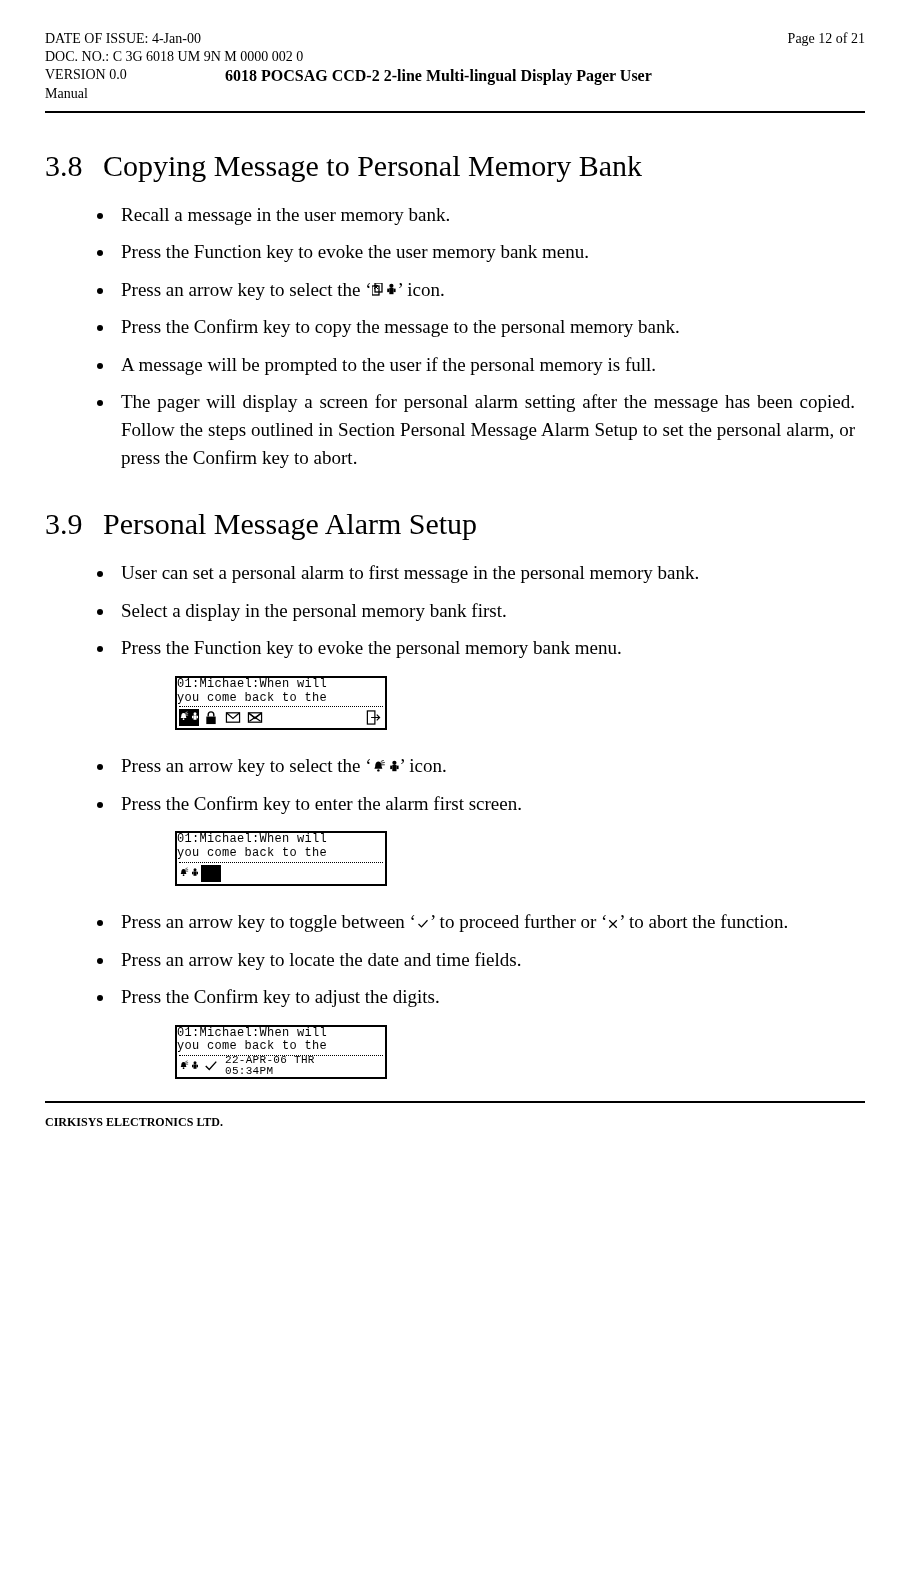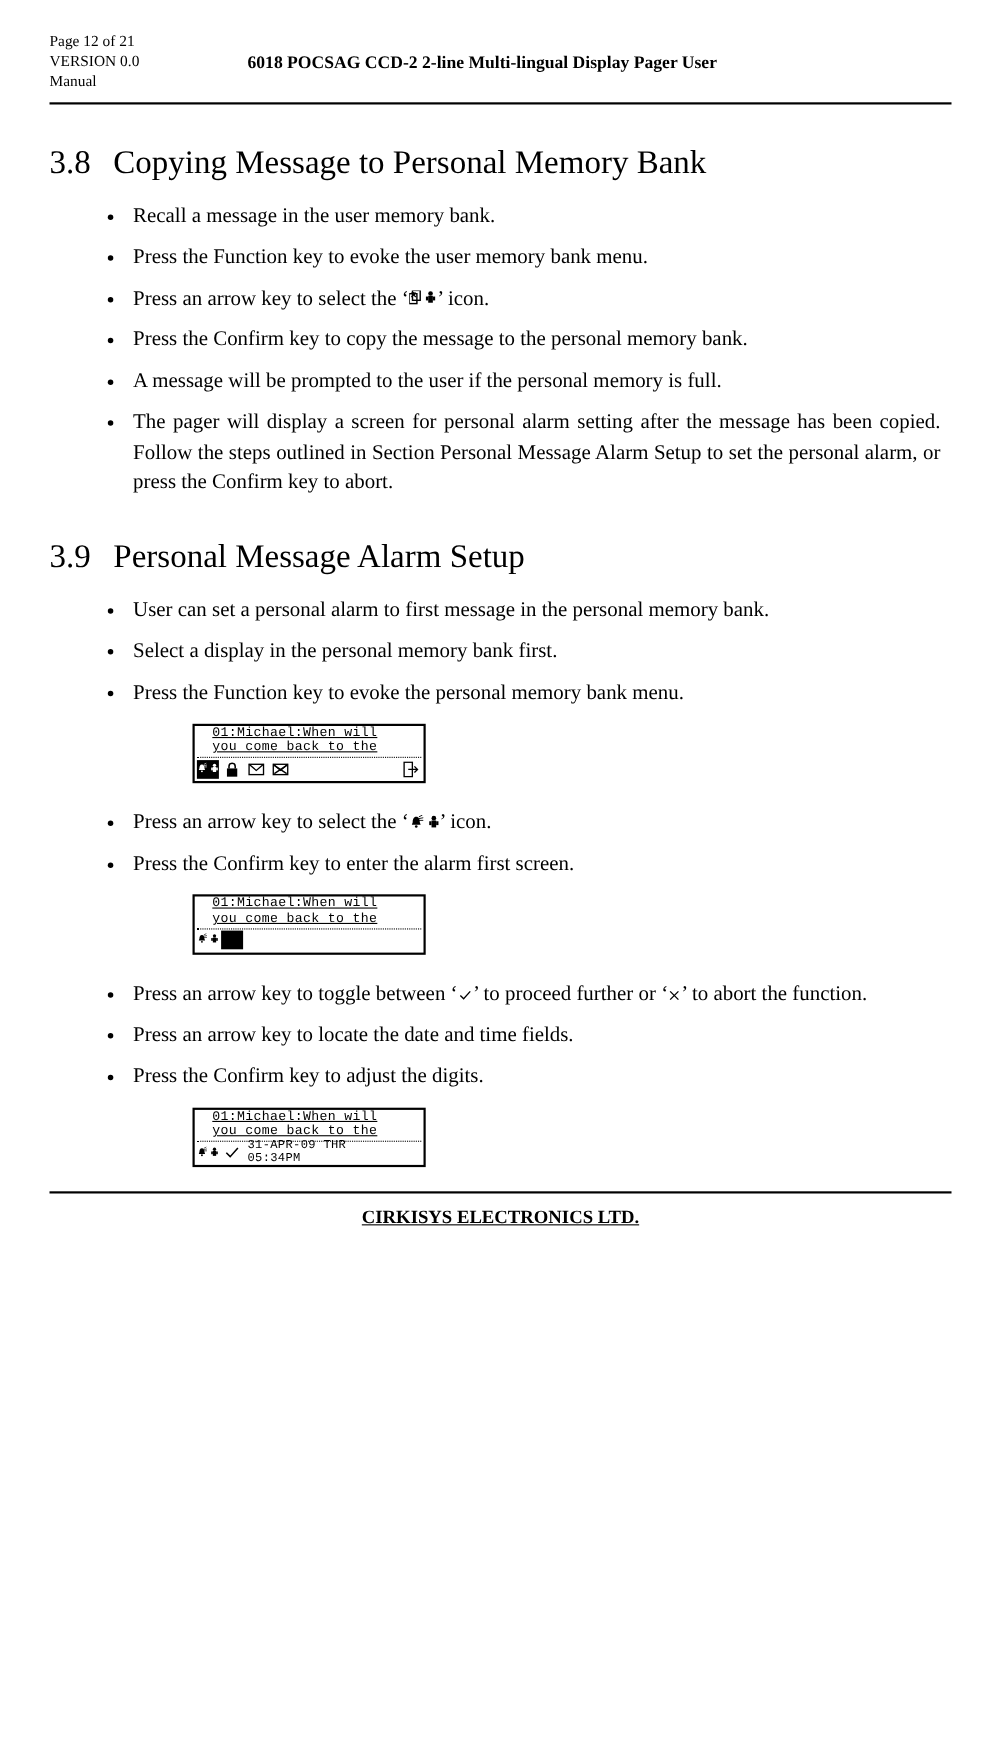--- a/index.html
+++ b/index.html
@@ -66,24 +66,23 @@
   }
   .lcd {
     border: 2px solid #000;
     width: 208px;
     background: #fff;
     font-family: "Courier New", monospace;
     font-size: 12px;
     letter-spacing: 0.3px;
   }
   .lcd .line {
-    padding: 0 16px;
+    padding: 0 0;
     white-space: pre;
     line-height: 1.15;
-    text-decoration: underline;
   }
   .lcd .dotted {
     border-top: 1px dotted #000;
     margin: 1px 2px 0 2px;
   }
   .lcd .iconrow {
     display: flex;
     align-items: center;
     gap: 2px;
     padding: 1px 2px 2px 2px;
@@ -102,25 +101,24 @@
     fill: #fff;
   }
   .lcd .iconcell svg { display:block; }
   .lcd .spacer { flex: 1; }
   .lcd .textcol {
     font-size: 11px;
     line-height: 1.05;
     padding-left: 2px;
   }
   .footer {
-    text-align: center;
+    text-align: left;
     font-weight: bold;
-    font-size: 17px;
+    font-size: 12px;
     margin-top: 12px;
-    text-decoration: underline;
   }
 </style>
 </head>
 <body>
 
 <svg width="0" height="0" style="position:absolute">
   <defs>
     <g id="ico-person">
       <circle cx="12" cy="4" r="3"></circle>
       <rect x="9" y="7" width="6" height="9"></rect>
@@ -178,20 +176,24 @@
           <use href="#ico-bell"></use>
         </g>
       <g transform="translate(14,0) scale(0.7)">
           <use href="#ico-person"></use>
         </g>
     </g>
   </defs>
 </svg>
 
 <div class="header">
+  <div class="header-left">
+    <div>DATE OF ISSUE: 4-Jan-00</div>
+    <div>DOC. NO.: C 3G 6018 UM 9N M 0000 002 0</div>
+  </div>
   <div class="header-right">
     <div>Page 12 of 21</div>
   </div>
 </div>
 <div class="header">
   <div class="header-left" style="width:180px">
     <div>VERSION 0.0</div>
     <div>Manual</div>
   </div>
   <div class="header-center" style="flex:1">6018 POCSAG CCD-2 2-line Multi-lingual Display Pager User</div>
@@ -313,21 +315,21 @@
           <svg width="20" height="15" viewBox="0 0 28 16" fill="#000" style="color:#000">
             <use href="#ico-bellperson"></use>
           </svg>
         </span>
       <span class="iconcell">
           <svg width="14" height="14" viewBox="0 0 16 16" style="color:#000">
             <use href="#ico-check"></use>
           </svg>
         </span>
       <div class="textcol">
-        <div>  31-APR-09 THR</div>
+        <div>  22-APR-06 THR</div>
         <div>  05:34PM</div>
       </div>
     </div>
   </div>
 </div>
 
 <hr class="bottom-rule">
 <div class="footer">CIRKISYS ELECTRONICS LTD.</div>
 
 </body></html>

